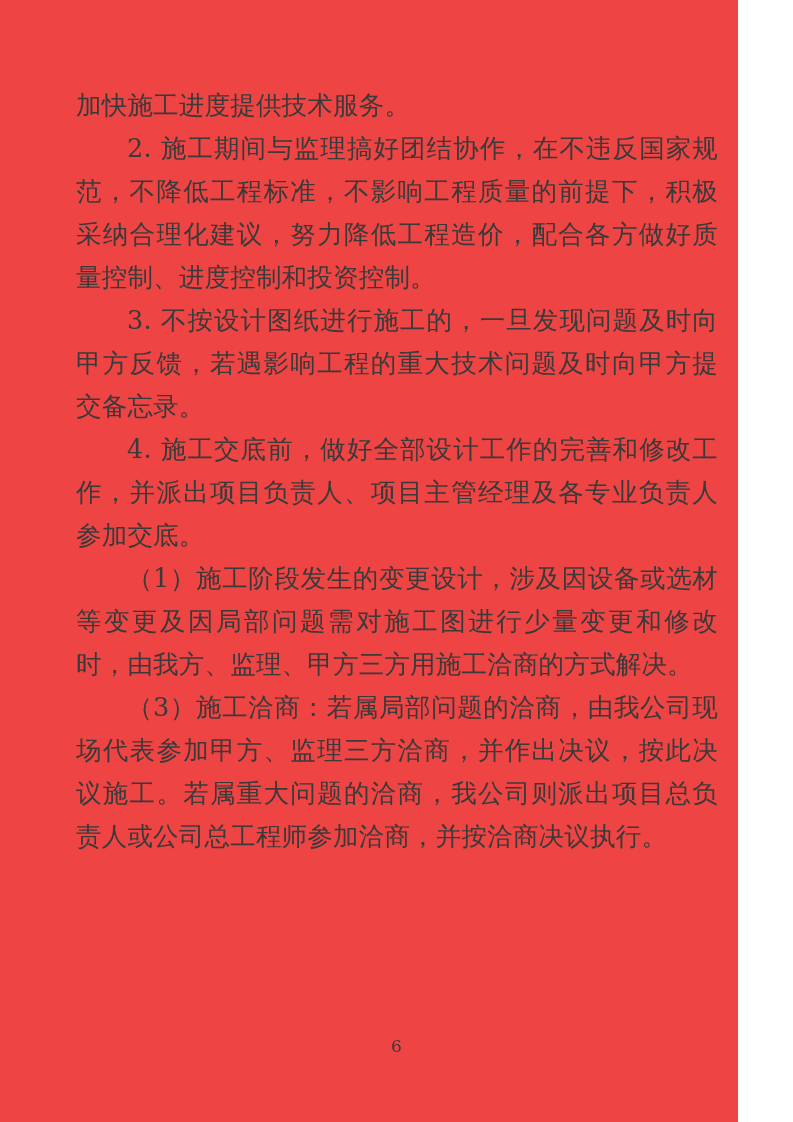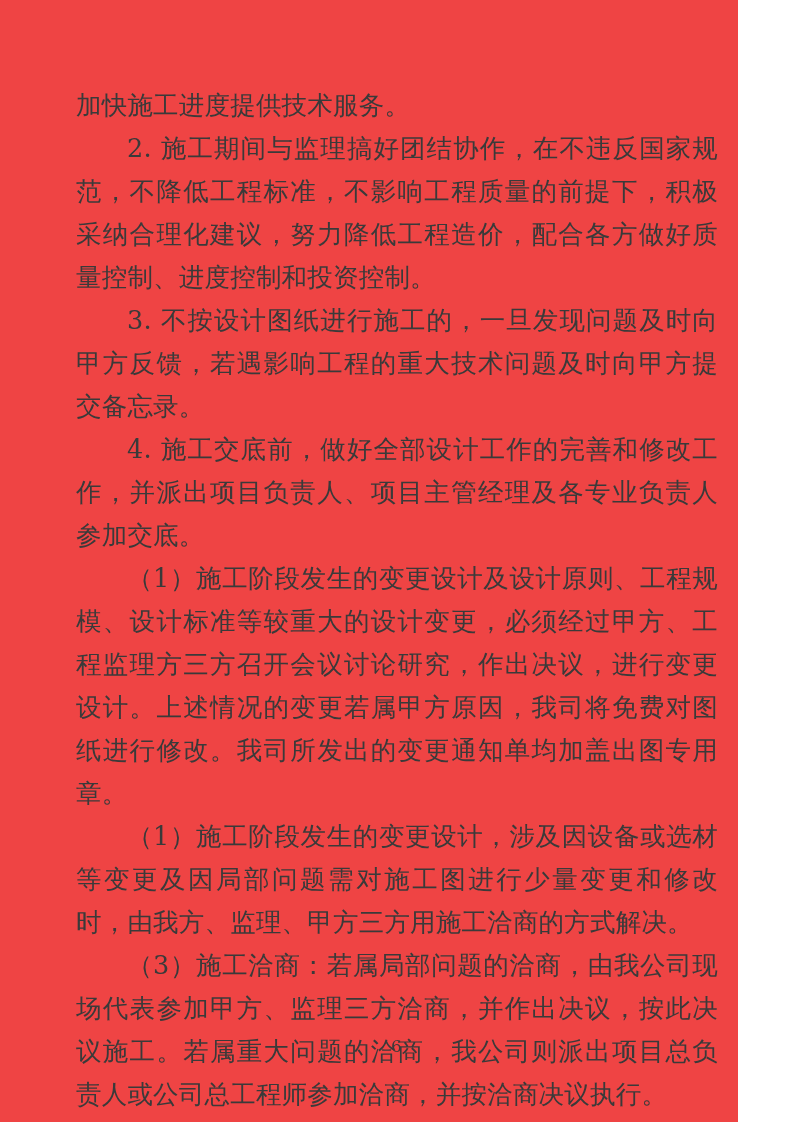--- a/index.html
+++ b/index.html
@@ -63,21 +63,20 @@
 
     <p class="para no-indent">加快施工进度提供技术服务。</p>
 
     <p class="para indent">2. 施工期间与监理搞好团结协作，在不违反国家规范，不降低工程标准，不影响工程质量的前提下，积极采纳合理化建议，努力降低工程造价，配合各方做好质量控制、进度控制和投资控制。</p>
 
     <p class="para indent">3. 不按设计图纸进行施工的，一旦发现问题及时向甲方反馈，若遇影响工程的重大技术问题及时向甲方提交备忘录。</p>
 
     <p class="para indent">4. 施工交底前，做好全部设计工作的完善和修改工作，并派出项目负责人、项目主管经理及各专业负责人参加交底。</p>
 
 
-    <p class="para indent">（1）施工阶段发生的变更设计及设计原则、工程规模、设计标准等较重大的设计变更，必须经过甲方、工程监理方三方召开会议讨论研究，作出决议，进行变更设计。上述情况的变更若属甲方原因，我司将免费对图纸进行修改。我司所发出的变更通知单均加盖出图专用章。</p>
 
     <p class="para indent">（1）施工阶段发生的变更设计，涉及因设备或选材等变更及因局部问题需对施工图进行少量变更和修改时，由我方、监理、甲方三方用施工洽商的方式解决。</p>
 
     <p class="para indent">（3）施工洽商：若属局部问题的洽商，由我公司现场代表参加甲方、监理三方洽商，并作出决议，按此决议施工。若属重大问题的洽商，我公司则派出项目总负责人或公司总工程师参加洽商，并按洽商决议执行。</p>
 
   </div>
 
   <div class="page-number">6</div>
 
 </div>

